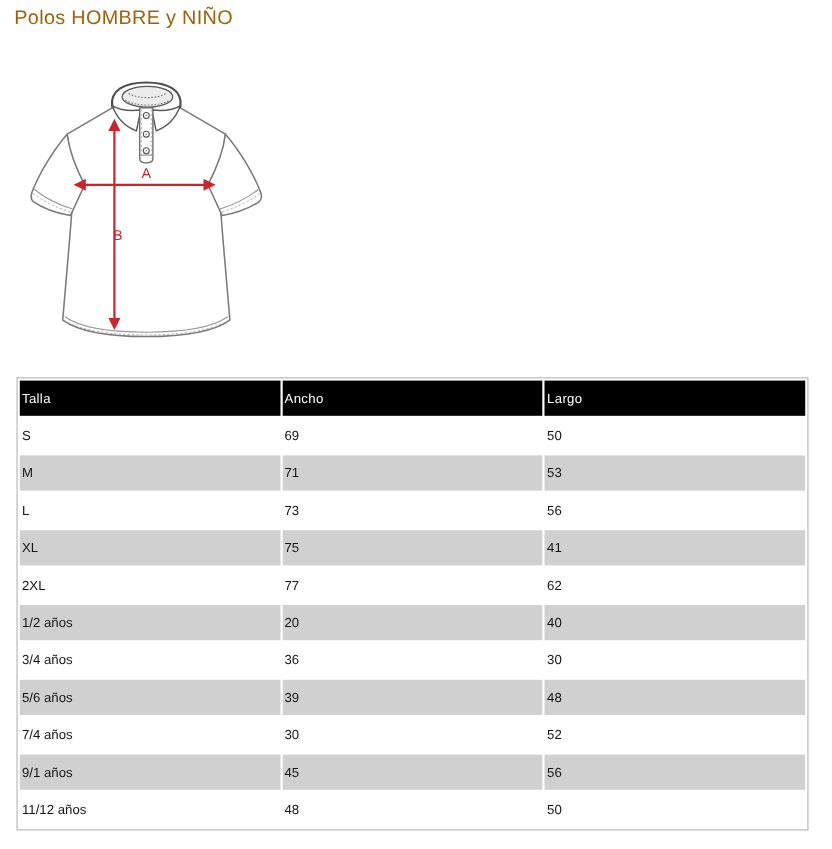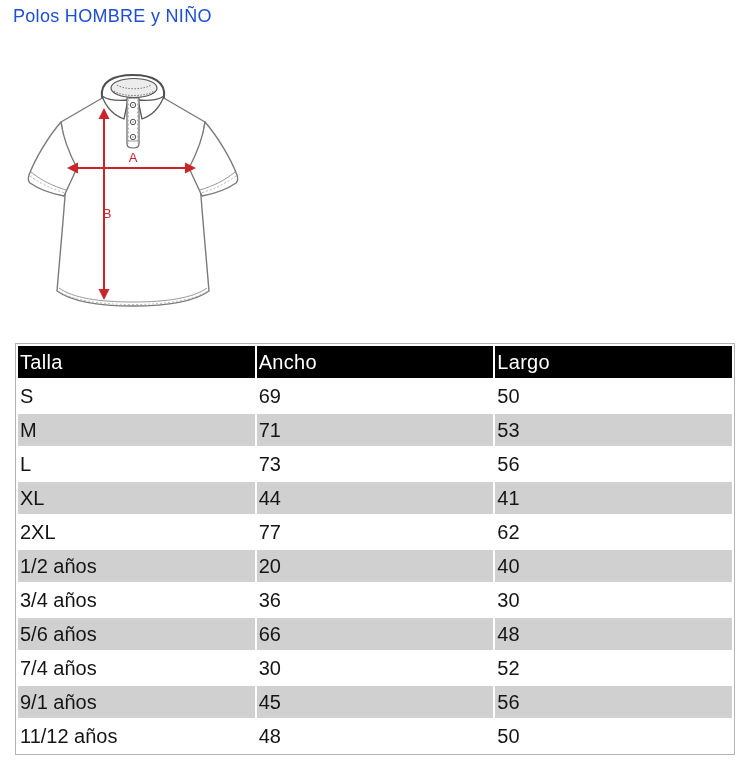--- a/index.html
+++ b/index.html
@@ -21,21 +21,21 @@
     background:#ffffff;
     overflow:hidden;
   }
   .page-title{
     position:absolute;
     left:13px;
     top:6px;
     font-size:18px;
     font-weight:500;
     letter-spacing:0.3px;
-    color:#1d4ed8;
+    color:#a16207;
     white-space:nowrap;
   }
   .diagram-svg{
     position:absolute;
     left:0;
     top:52px;
     width:270px;
     height:262px;
   }
   .shirt-line{fill:#ffffff;stroke:var(--outline);stroke-width:1.4;stroke-linejoin:round;}
@@ -54,21 +54,21 @@
   .size-table{
     position:absolute;
     left:15px;
     top:343px;
     width:720px;
     border:1px solid var(--table-border);
     border-collapse:separate;
     border-spacing:2px;
     background:#ffffff;
     table-layout:fixed;
-    font-size:20px;
+    font-size:12px;
     color:#151515;
   }
   .size-table th{
     background:var(--header-bg);
     color:var(--header-fg);
     font-weight:400;
     letter-spacing:0.3px;
     text-align:left;
     height:32px;
     padding:0 0 0 2px;
@@ -184,41 +184,41 @@
           <td>71</td>
           <td>53</td>
         </tr>
         <tr class="row-plain">
           <td>L</td>
           <td>73</td>
           <td>56</td>
         </tr>
         <tr class="row-alt">
           <td>XL</td>
-          <td>44</td>
+          <td>75</td>
           <td>41</td>
         </tr>
         <tr class="row-plain">
           <td>2XL</td>
           <td>77</td>
           <td>62</td>
         </tr>
         <tr class="row-alt">
           <td>1/2 años</td>
           <td>20</td>
           <td>40</td>
         </tr>
         <tr class="row-plain">
           <td>3/4 años</td>
           <td>36</td>
           <td>30</td>
         </tr>
         <tr class="row-alt">
           <td>5/6 años</td>
-          <td>66</td>
+          <td>39</td>
           <td>48</td>
         </tr>
         <tr class="row-plain">
           <td>7/4 años</td>
           <td>30</td>
           <td>52</td>
         </tr>
         <tr class="row-alt">
           <td>9/1 años</td>
           <td>45</td>

